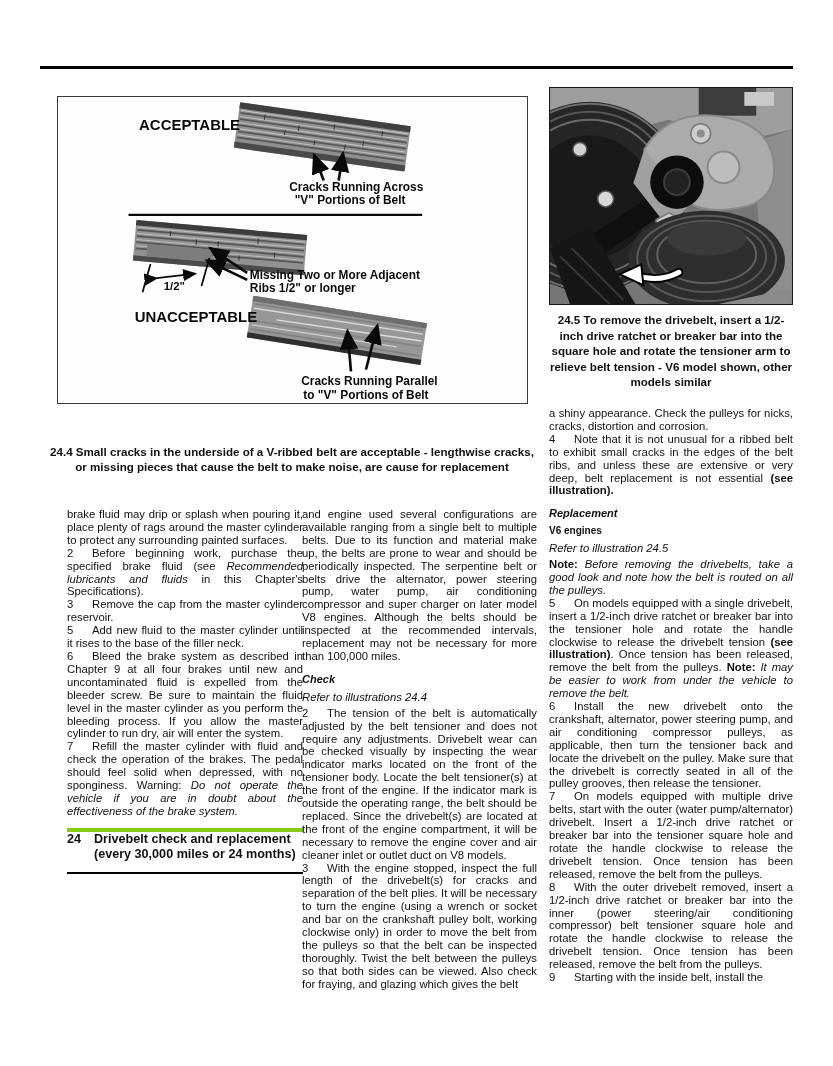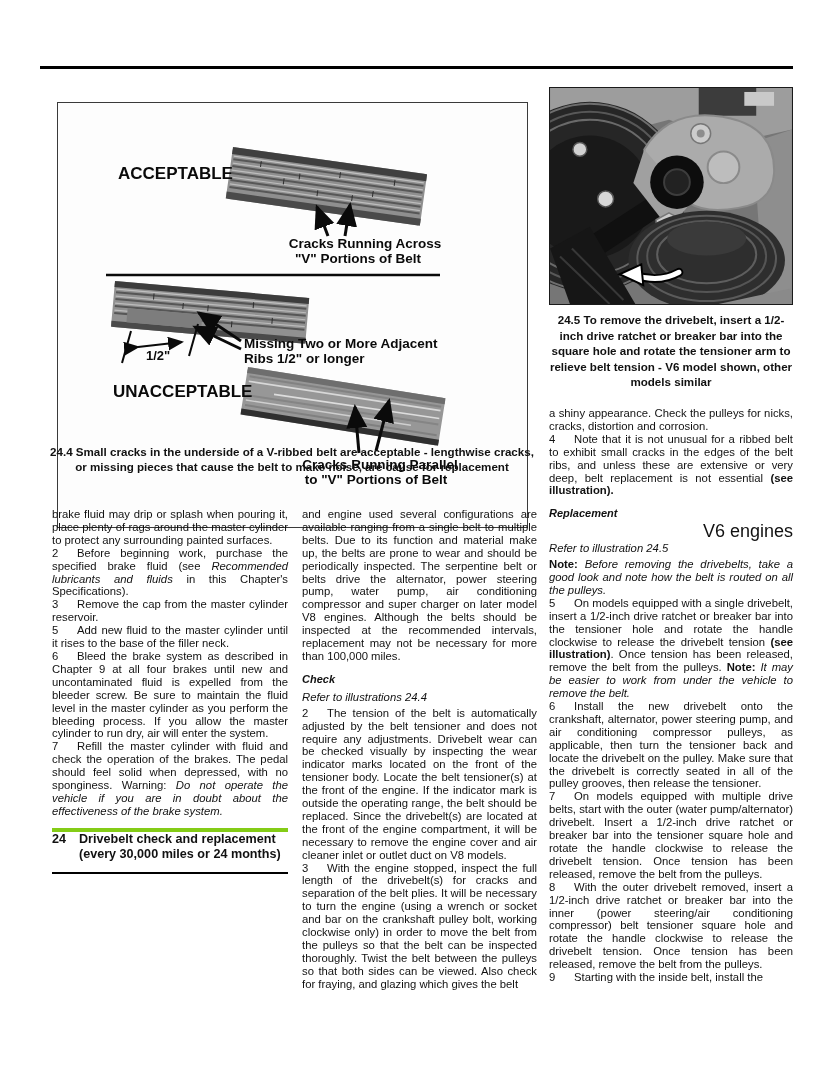--- a/index.html
+++ b/index.html
@@ -5,39 +5,39 @@
   html,body{margin:0;padding:0;background:#e8e8e8;}
   .page{position:relative;width:833px;height:1066px;background:#ffffff;
         font-family:"Liberation Sans",sans-serif;color:#111;overflow:hidden;}
   
   .hdr{position:absolute;top:42px;left:40px;width:753px;height:22px;}
   .hdr-title{position:absolute;left:0;right:0;text-align:center;font-size:13.5px;font-weight:bold;}
   .hdr-title .gap{display:inline-block;width:16px;}
   .hdr-page{position:absolute;right:0;top:-2px;font-size:15px;font-weight:bold;}
   .hdr-rule{position:absolute;top:66px;left:40px;width:753px;height:3px;background:#000;}
   
-  .figbox{position:absolute;left:57px;top:102px;width:471px;height:426px;border:1.5px solid #3a3a3a;background:#fdfdfd;box-sizing:border-box;}
+  .figbox{position:absolute;left:57px;top:96px;width:471px;height:308px;border:1.5px solid #3a3a3a;background:#fdfdfd;box-sizing:border-box;}
   .figbox svg{display:block;width:100%;height:100%;}
   .figbox text{font-family:"Liberation Sans",sans-serif;font-weight:bold;fill:#0a0a0a;}
   .cap1{position:absolute;left:46px;top:444px;width:492px;text-align:center;
         font-size:11.6px;font-weight:bold;line-height:15px;}
   
   .photo{position:absolute;left:549px;top:87px;width:244px;height:218px;border:1px solid #1a1a1a;box-sizing:border-box;background:#777;}
   .photo svg{display:block;width:100%;height:100%;}
   .cap2{position:absolute;left:547px;top:312px;width:248px;text-align:center;
         font-size:11.6px;font-weight:bold;line-height:15.5px;}
   
   .col{position:absolute;font-size:11.3px;line-height:12.9px;margin-top:8px;}
-  .col-1{left:52px;top:500px;width:236px;}
+  .col-1{left:67px;top:500px;width:236px;}
   .col-2{left:302px;top:500px;width:235px;}
   .col-3{left:549px;top:399px;width:244px;}
   .para{margin:0;text-align:justify;}
   .para .num{display:inline-block;width:25px;}
   .h1{font-size:11px;font-weight:bold;font-style:italic;margin:10px 0 5px 0;}
-  .h2{font-size:18px;font-weight:normal;margin:0 0 4px 0;text-align:right;}
+  .h2{font-size:10px;font-weight:bold;margin:0 0 4px 0;}
   .ref{font-style:italic;margin:0 0 3px 0;}
   .section-heading{display:flex;border-top:4px solid #84cc16;border-bottom:2px solid #000;
         margin:10px 0 8px 0;padding:0 0 9px 0;font-weight:bold;font-size:12.6px;line-height:15.5px;}
   .section-heading .sec-num{width:27px;flex:0 0 27px;}
   .section-heading .sec-title{flex:1;}
 </style>
 </head>
 <body>
 
 <div class="page">

